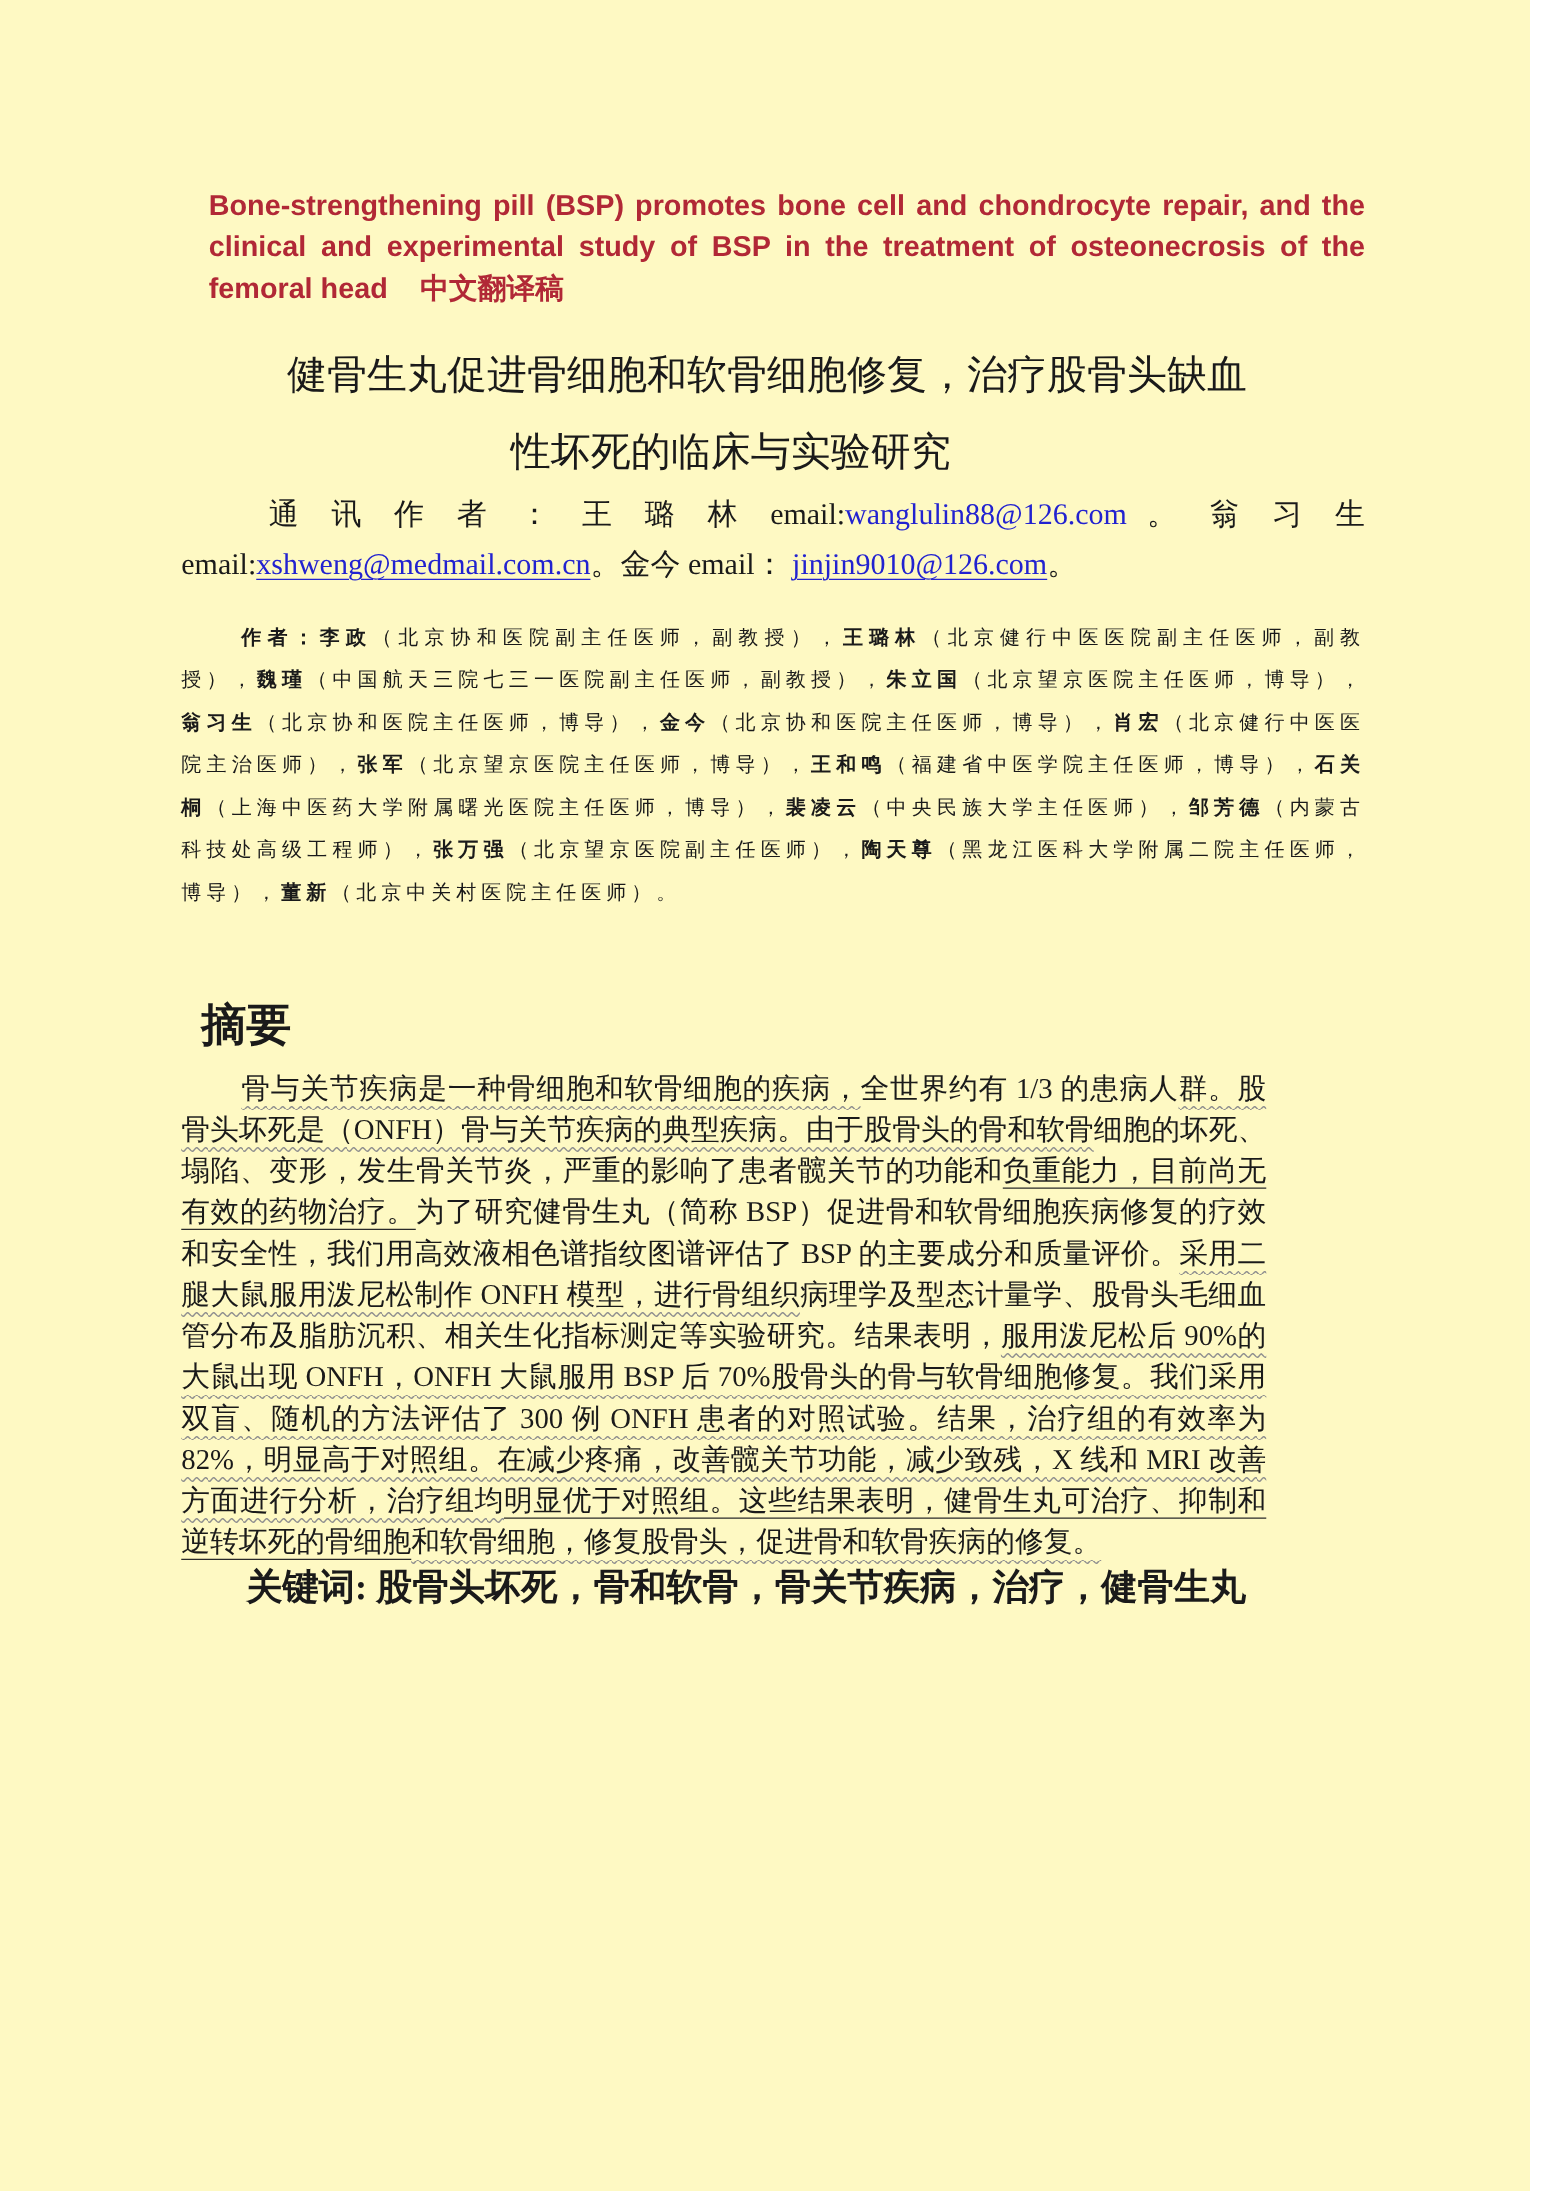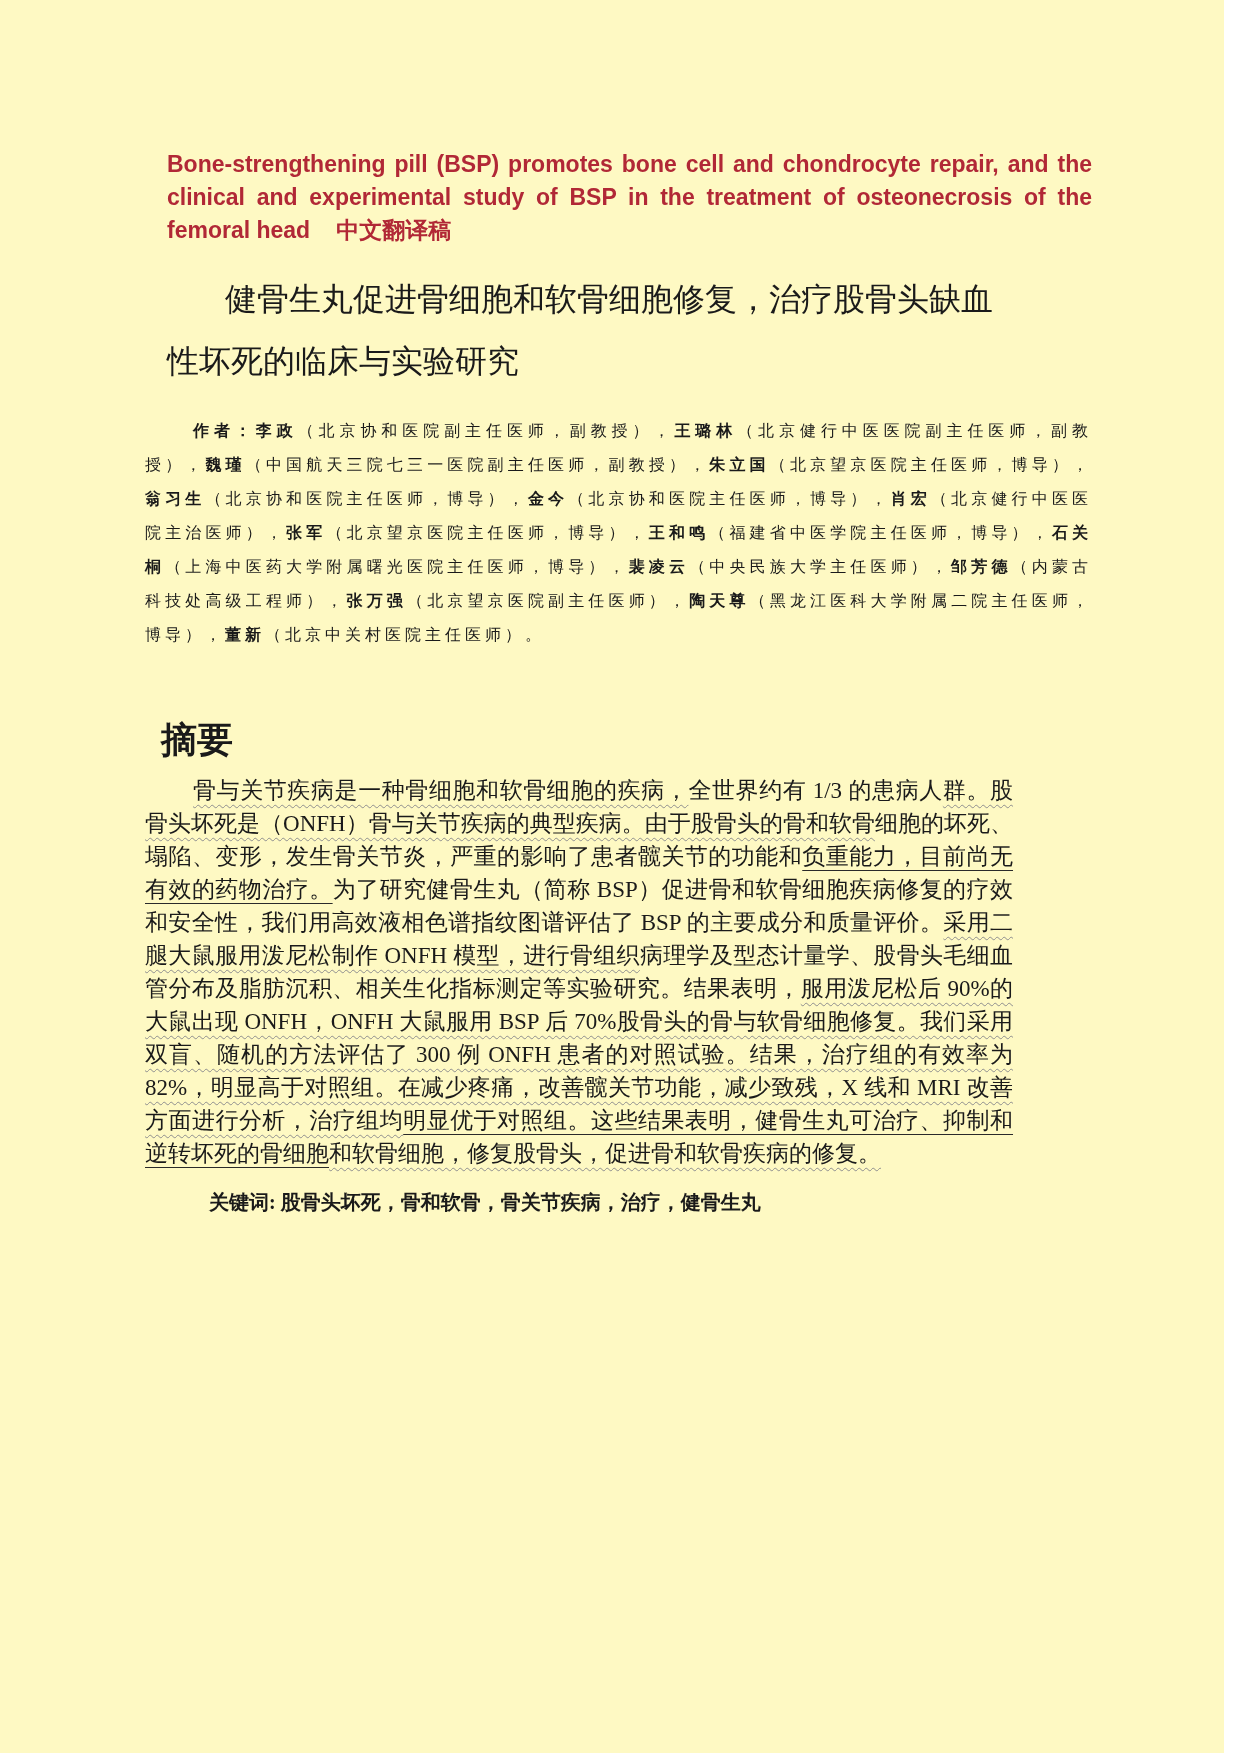--- a/index.html
+++ b/index.html
@@ -27,21 +27,21 @@
   }
   .cn-tag { margin-left: 26px; font-weight: bold; }
 
   .cn-title {
     margin: 21px 0 0 22px;
     width: 835px;
     font-size: 32px;
     line-height: 62px;
     text-indent: 58px;
     font-weight: 400;
-    text-align: left;
+    text-align: center;
   }
 
   .contact {
     margin: 0;
     width: 947px;
     font-size: 24px;
     line-height: 40px;
     text-indent: 70px;
     text-align: justify;
   }
@@ -85,38 +85,39 @@
   .u-solid {
     text-decoration-line: underline;
     text-decoration-style: solid;
     text-decoration-color: #2a2a2a;
     text-decoration-thickness: 1px;
     text-underline-offset: 6px;
   }
   .u-none { text-decoration: none; }
 
   .keywords {
-    margin: 16px;
+    margin: 4px;
     width: 868px;
-    font-size: 20px;
+    font-size: 29px;
     line-height: 33px;
     text-indent: 48px;
     font-weight: bold;
   }
 </style>
 </head>
 <body>
 
 <div class="page">
   <div class="content">
 
     <p class="en-title"><span>Bone-strengthening pill (BSP) promotes bone cell and chondrocyte repair, and the clinical and experimental study of BSP in the treatment of osteonecrosis of the femoral head</span><span class="cn-tag">中文翻译稿</span></p>
 
     <p class="cn-title">健骨生丸促进骨细胞和软骨细胞修复，治疗股骨头缺血性坏死的临床与实验研究</p>
 
+    <p class="contact"><span>通 讯 作 者 ： 王 璐 林 email:</span><a class="email">wanglulin88@126.com</a><span> 。 翁 习 生 email:</span><a class="email underlined">xshweng@medmail.com.cn</a><span>。金今 email： </span><a class="email underlined">jinjin9010@126.com</a><span>。</span></p>
 
     <p class="authors"><b>作者：</b><b>李政</b><span>（北京协和医院副主任医师，副教授），</span><b>王璐林</b><span>（北京健行中医医院副主任医师，副教授），</span><b>魏瑾</b><span>（中国航天三院七三一医院副主任医师，副教授），</span><b>朱立国</b><span>（北京望京医院主任医师，博导），</span><b>翁习生</b><span>（北京协和医院主任医师，博导），</span><b>金今</b><span>（北京协和医院主任医师，博导），</span><b>肖宏</b><span>（北京健行中医医院主治医师），</span><b>张军</b><span>（北京望京医院主任医师，博导），</span><b>王和鸣</b><span>（福建省中医学院主任医师，博导），</span><b>石关桐</b><span>（上海中医药大学附属曙光医院主任医师，博导），</span><b>裴凌云</b><span>（中央民族大学主任医师），</span><b>邹芳德</b><span>（内蒙古科技处高级工程师），</span><b>张万强</b><span>（北京望京医院副主任医师），</span><b>陶天尊</b><span>（黑龙江医科大学附属二院主任医师，博导），</span><b>董新</b><span>（北京中关村医院主任医师）。</span></p>
 
     <h2 class="abstract-heading">摘要</h2>
 
     <p class="abstract"><span class="u-wavy">骨与关节疾病是一种骨细胞和软骨细胞的疾病，</span><span class="u-none">全世界约有 1/3 的患病人</span><span class="u-wavy">群。股骨头坏死是（ONFH）骨与关节疾病的典型疾病。由于股骨头的骨和软骨</span><span class="u-none">细胞的坏死、塌陷、变形，发生骨关节炎，严重的影响了患者髋关节的功能和</span><span class="u-solid">负重能力，目前尚无有效的药物治疗。</span><span class="u-none">为了研究健骨生丸（简称 BSP）促进骨和软骨细胞疾病修复的疗效和安全性，我们用高效液相色谱指纹图谱评估了 BSP 的主要成分和质量评价。</span><span class="u-wavy">采用二腿大鼠服用泼尼松制作 ONFH 模型，进行骨组织</span><span class="u-none">病理学及型态计量学、股骨头毛细血管分布及脂肪沉积、相关生化指标测定等实验研究。结果表明，</span><span class="u-wavy">服用泼尼松后 90%的大鼠出现 ONFH，ONFH 大鼠服用 BSP 后 70%股骨头的骨与软骨细胞修复。我们采用双盲、随机的方法评估了 300 例 ONFH 患者的对照试验。结果，治疗组的有效率为 82%，明显高于对照组。在减少疼痛，改善髋关节功能，减少致残，X 线和 MRI 改善方面进行分析，治疗组均</span><span class="u-solid">明显优于对照组。这些结果表明，健骨生丸可治疗、抑制和逆转坏死的骨细胞</span><span class="u-wavy">和软骨细胞，修复股骨头，促进骨和软骨疾病的修复。</span></p>
 
     <p class="keywords"><b>关键词:</b>
       <span>股骨头坏死，骨和软骨，骨关节疾病，治疗，健骨生丸</span></p>
 

